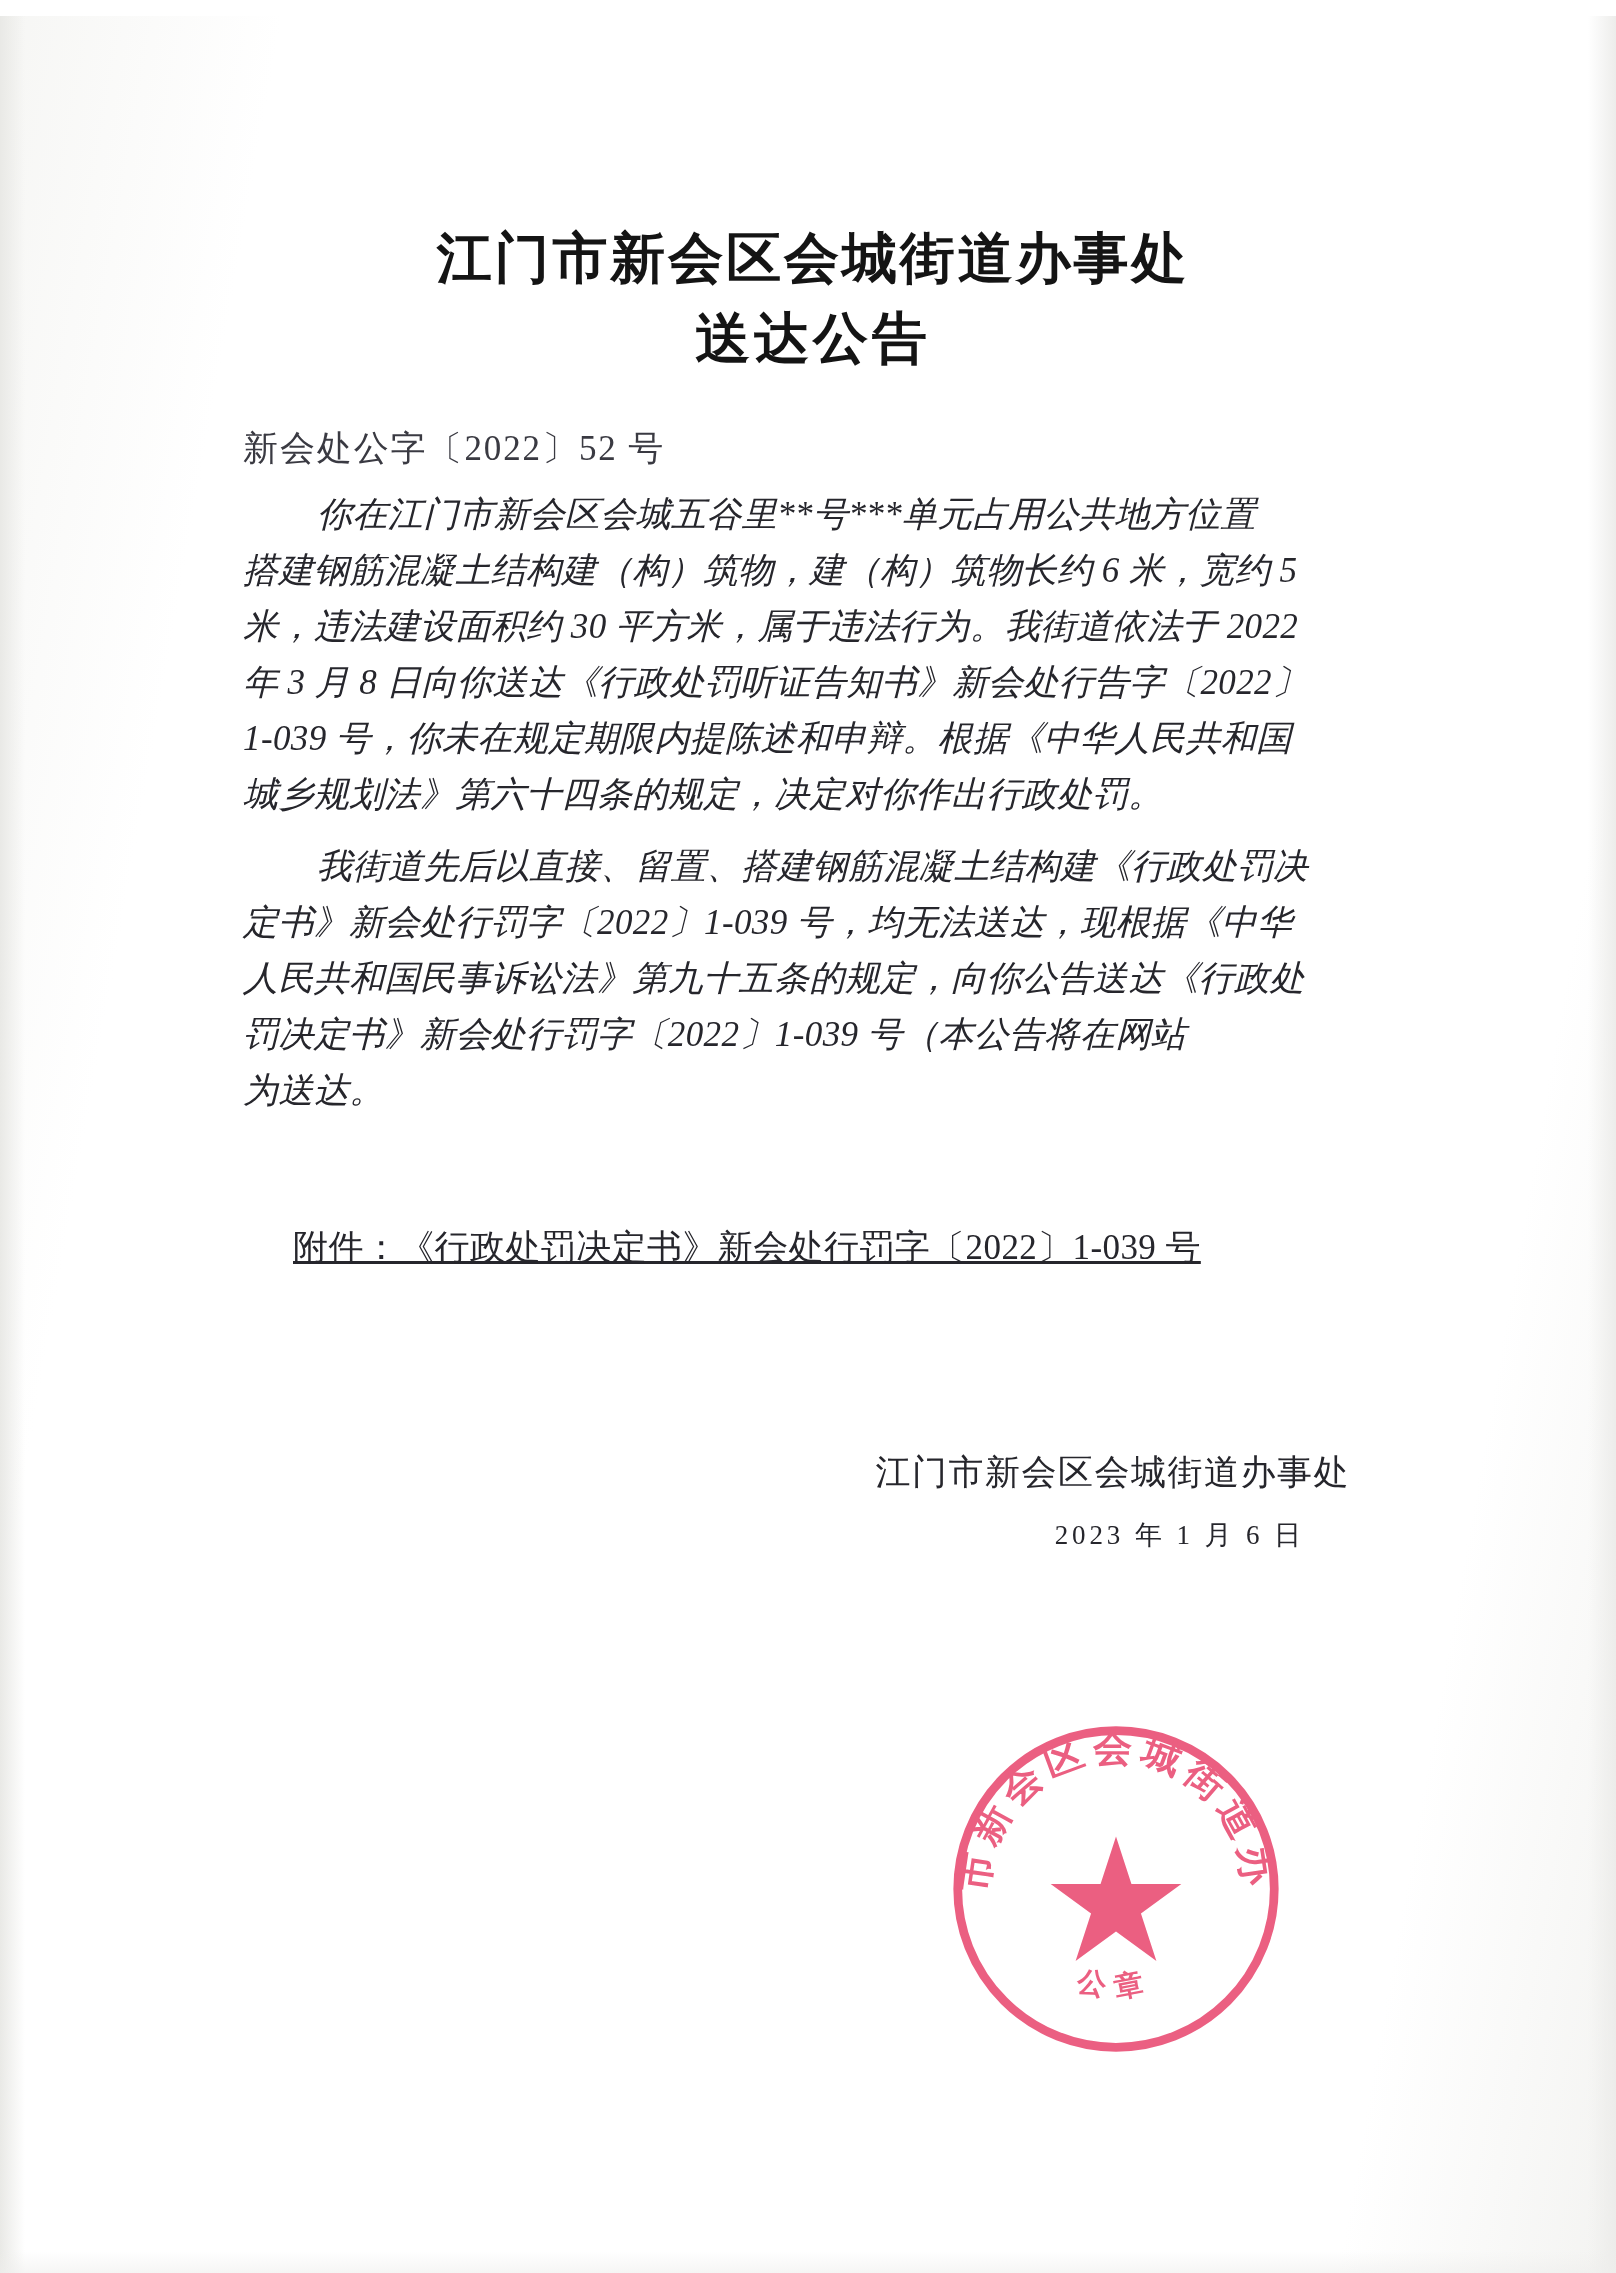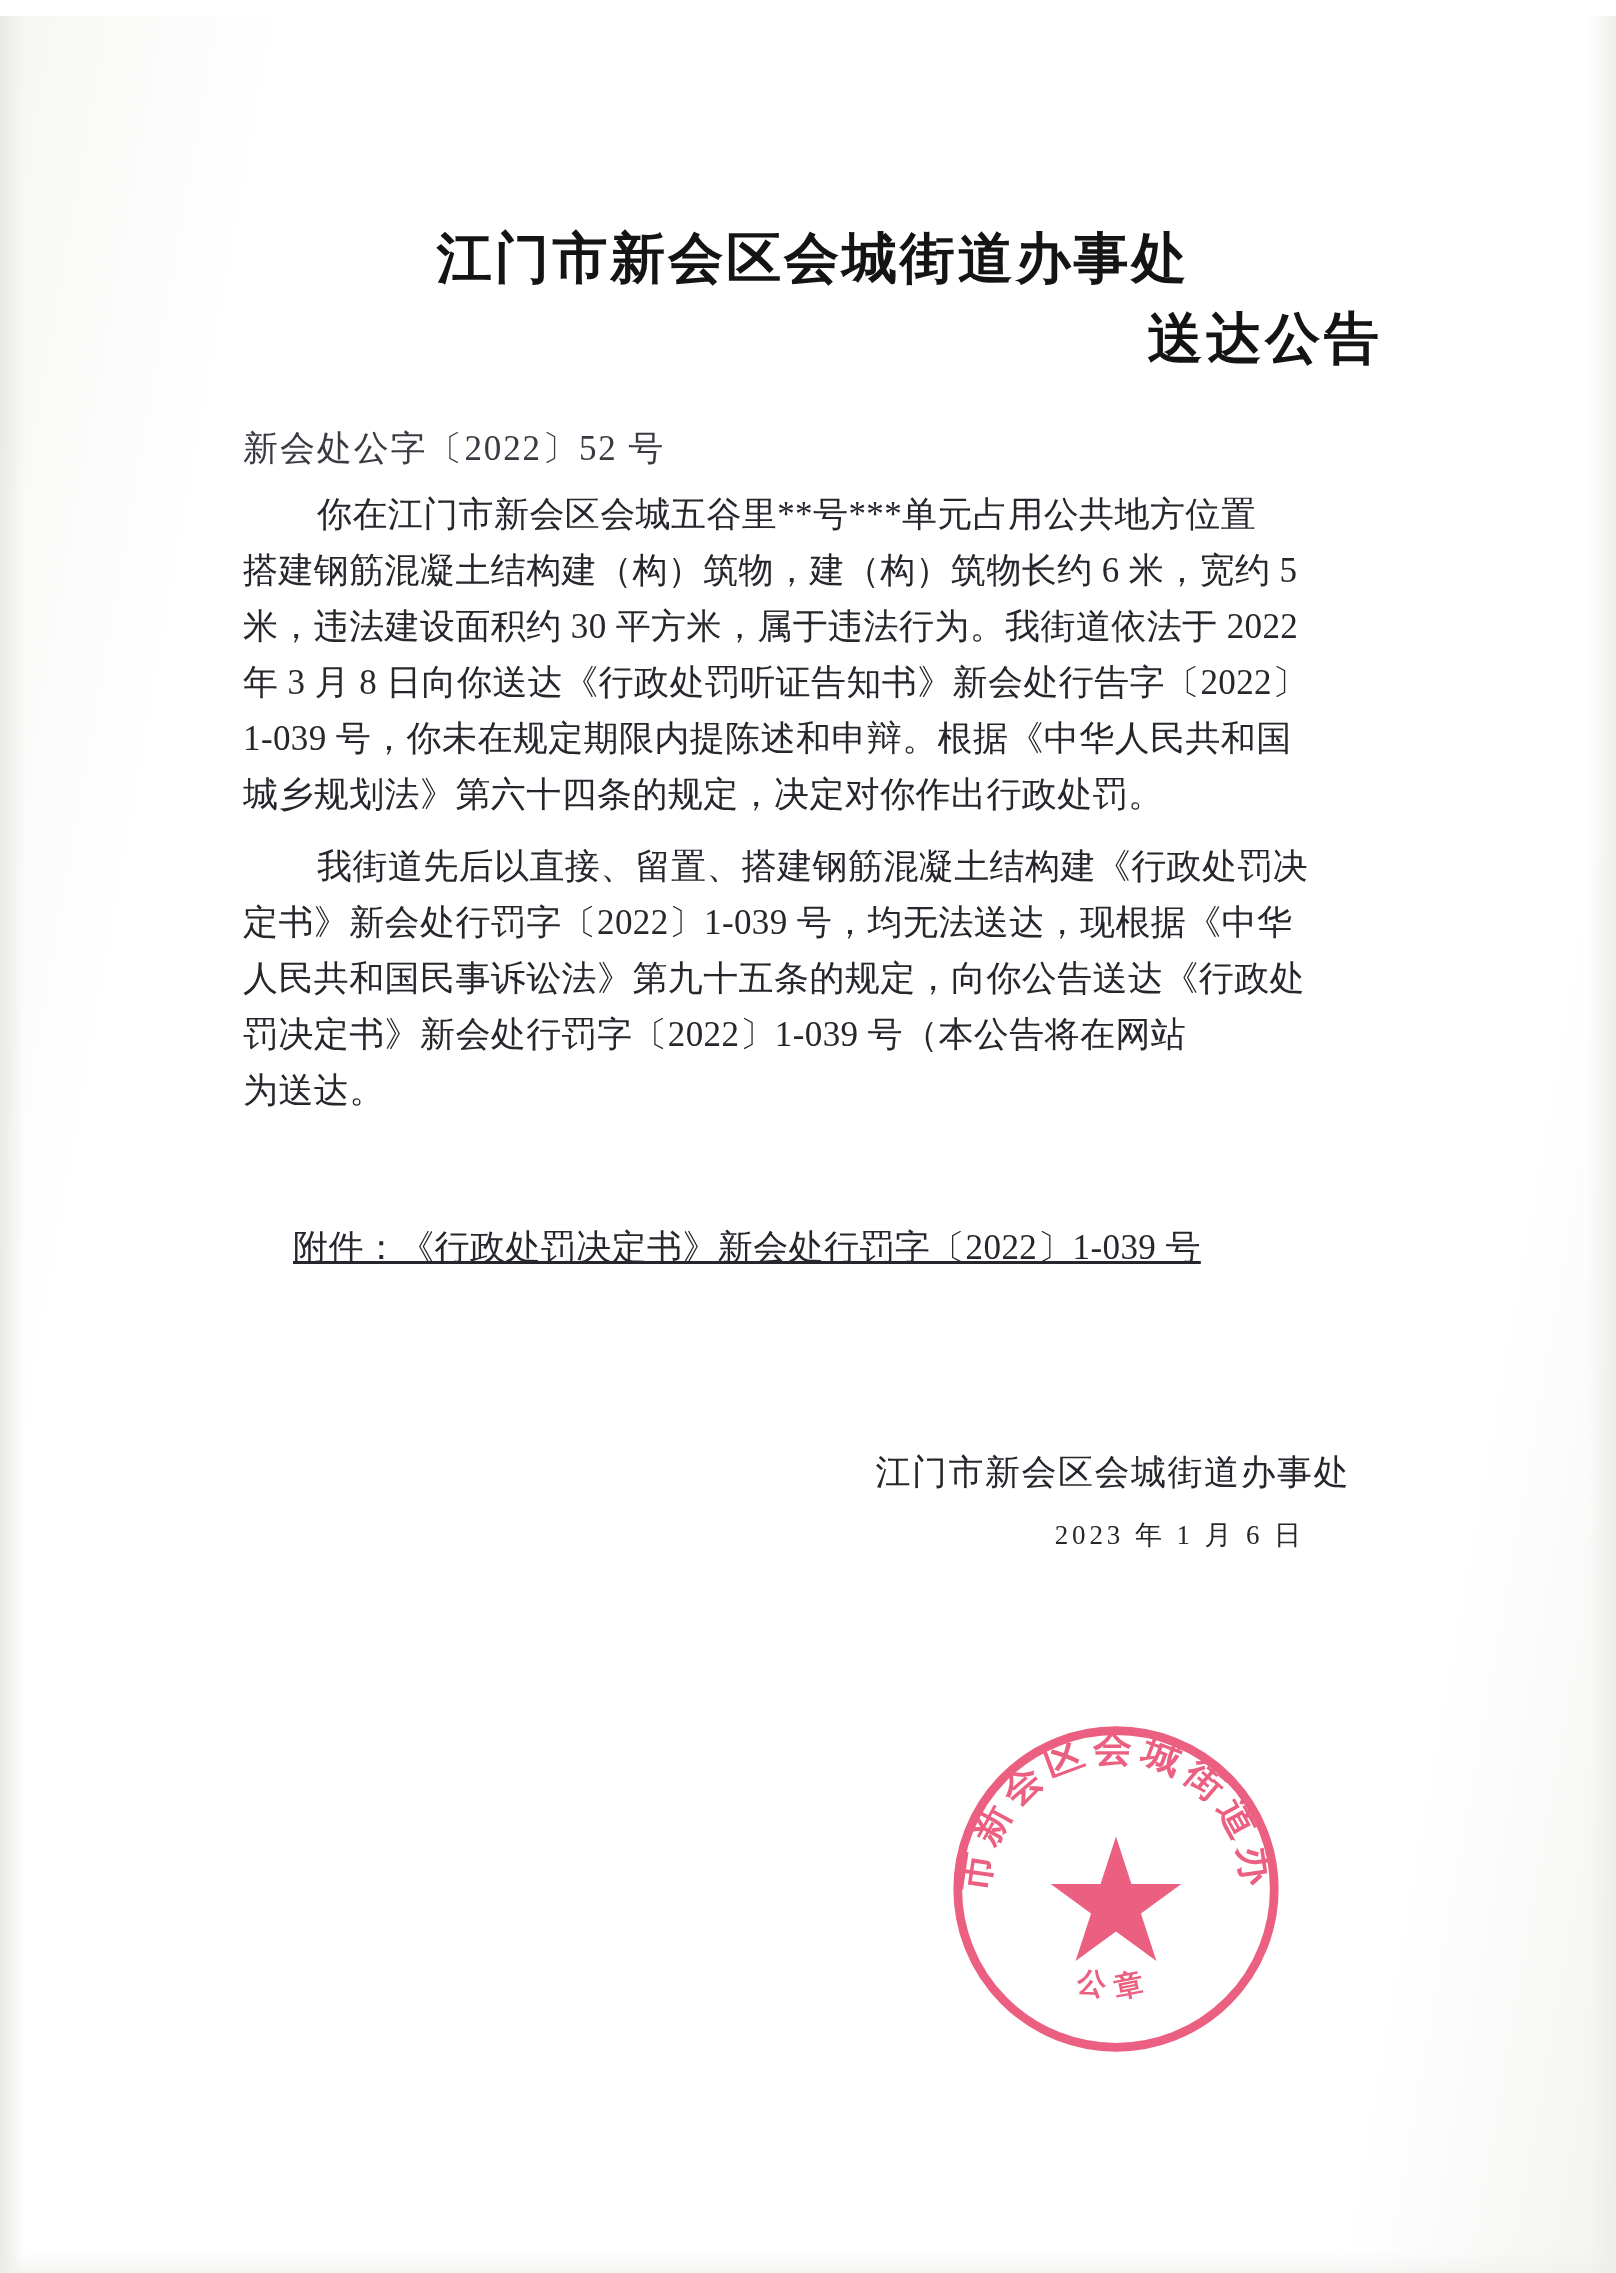--- a/index.html
+++ b/index.html
@@ -59,21 +59,21 @@
     text-align: center;
     font-family: "Liberation Serif", "DejaVu Serif", serif;
     font-weight: bold;
     font-size: 55px;
     letter-spacing: 2.9px;
     color: #141414;
     margin-top: 206px;
     line-height: 1.34;
   }
   .doc-subtitle {
-    text-align: right;
+    text-align: center;
     font-family: "Liberation Serif", "DejaVu Serif", serif;
     font-weight: bold;
     font-size: 55px;
     letter-spacing: 3.9px;
     color: #141414;
     margin-top: 7.8px;
     line-height: 1.3;
   }
   .doc-number {
     text-align: left;
@@ -87,20 +87,21 @@
   
   .party-line {
     font-size: 35px;
     color: #26262c;
     margin-top: 45px;
     letter-spacing: 0.5px;
     white-space: nowrap;
   }
   .body-para {
     margin-top: 15.5px;
+    font-style: italic;
   }
   .body-line {
     font-size: 35px;
     line-height: 56px;
     color: #26262c;
     letter-spacing: 0.4px;
     white-space: nowrap;
   }
   .body-line.indent {
     padding-left: 74px;

